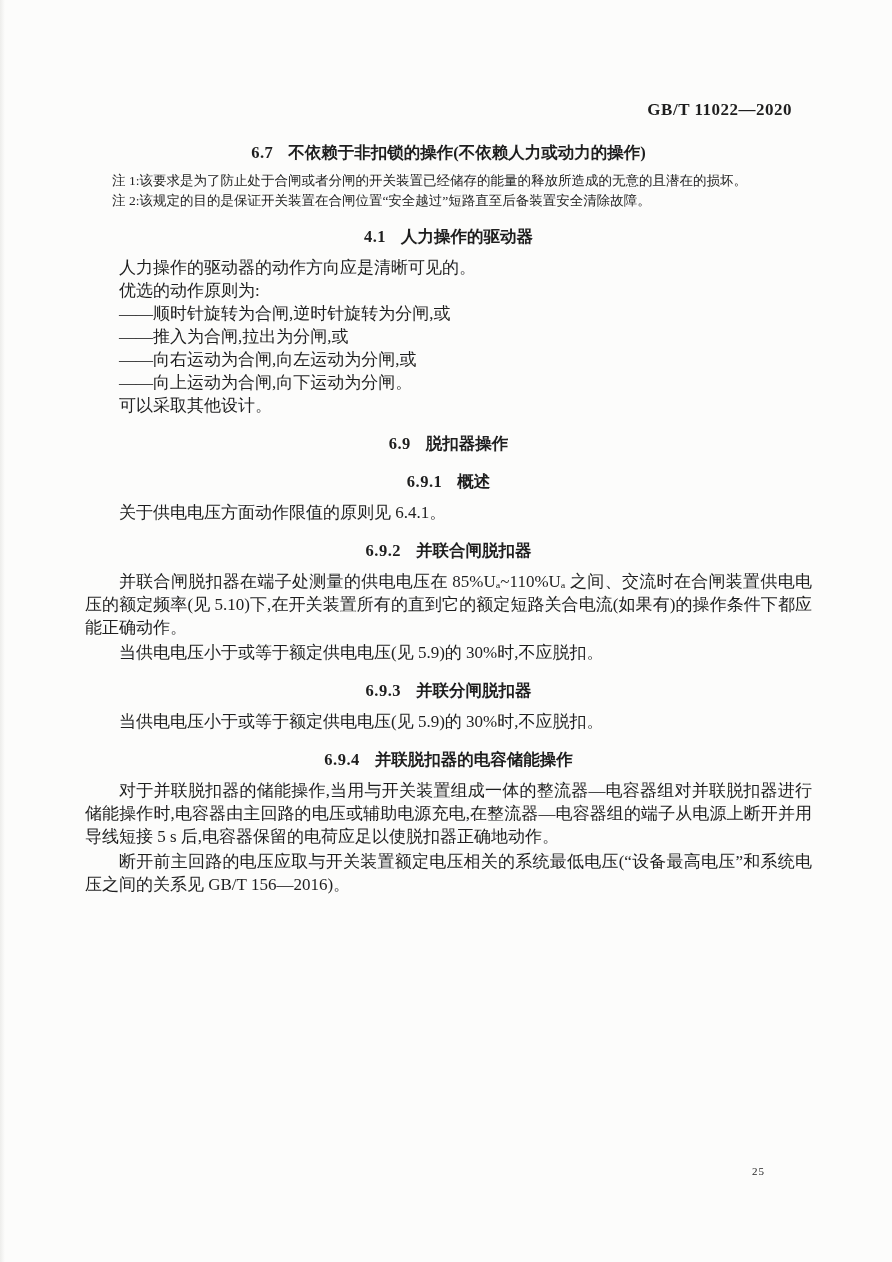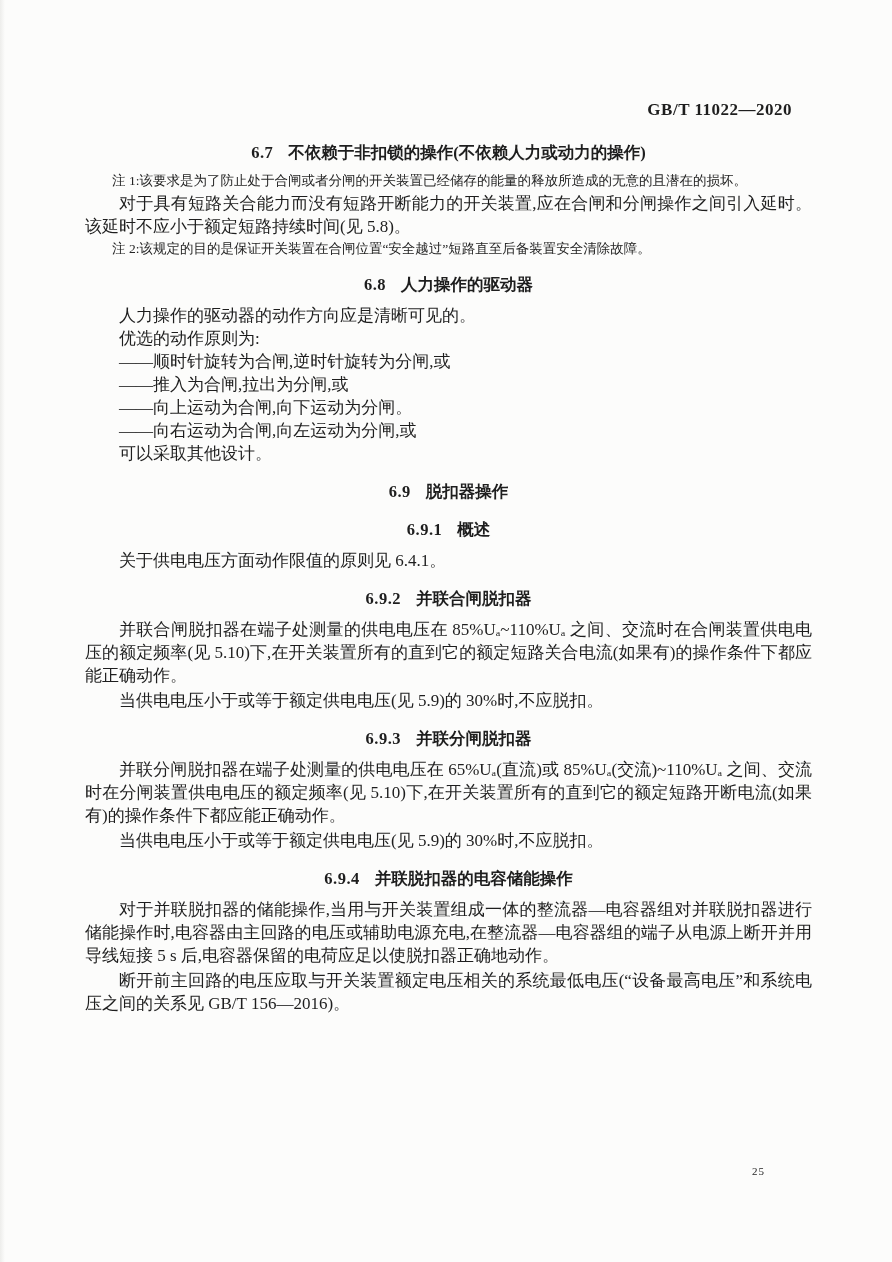--- a/index.html
+++ b/index.html
@@ -81,53 +81,51 @@
   <div class="scan-edge"></div>
 
   <div class="doc-header">GB/T 11022—2020</div>
 
   <div class="content">
 
     <div class="heading">
       <span class="num">6.7</span><span>不依赖于非扣锁的操作(不依赖人力或动力的操作)</span>
     </div>
     <div class="note">注 1:该要求是为了防止处于合闸或者分闸的开关装置已经储存的能量的释放所造成的无意的且潜在的损坏。</div>
-    <div class="para">对于具有短路关合能力而没有短路开断能力的开关装置,应在合闸和分闸操作之间引入延时。该延时不应小于额定短路持续时间(见 5.8)。</div>
     <div class="note">注 2:该规定的目的是保证开关装置在合闸位置“安全越过”短路直至后备装置安全清除故障。</div>
 
     <div class="heading">
-      <span class="num">6.8</span><span>人力操作的驱动器</span>
+      <span class="num">4.1</span><span>人力操作的驱动器</span>
     </div>
     <div class="line">人力操作的驱动器的动作方向应是清晰可见的。</div>
     <div class="line">优选的动作原则为:</div>
     <div class="line">——顺时针旋转为合闸,逆时针旋转为分闸,或</div>
     <div class="line">——推入为合闸,拉出为分闸,或</div>
+    <div class="line">——向右运动为合闸,向左运动为分闸,或</div>
     <div class="line">——向上运动为合闸,向下运动为分闸。</div>
-    <div class="line">——向右运动为合闸,向左运动为分闸,或</div>
     <div class="line">可以采取其他设计。</div>
 
     <div class="heading">
       <span class="num">6.9</span><span>脱扣器操作</span>
     </div>
 
     <div class="heading">
       <span class="num">6.9.1</span><span>概述</span>
     </div>
     <div class="para">关于供电电压方面动作限值的原则见 6.4.1。</div>
 
     <div class="heading">
       <span class="num">6.9.2</span><span>并联合闸脱扣器</span>
     </div>
     <div class="para">并联合闸脱扣器在端子处测量的供电电压在 85%Uₐ~110%Uₐ 之间、交流时在合闸装置供电电压的额定频率(见 5.10)下,在开关装置所有的直到它的额定短路关合电流(如果有)的操作条件下都应能正确动作。</div>
     <div class="para">当供电电压小于或等于额定供电电压(见 5.9)的 30%时,不应脱扣。</div>
 
     <div class="heading">
       <span class="num">6.9.3</span><span>并联分闸脱扣器</span>
     </div>
-    <div class="para">并联分闸脱扣器在端子处测量的供电电压在 65%Uₐ(直流)或 85%Uₐ(交流)~110%Uₐ 之间、交流时在分闸装置供电电压的额定频率(见 5.10)下,在开关装置所有的直到它的额定短路开断电流(如果有)的操作条件下都应能正确动作。</div>
     <div class="para">当供电电压小于或等于额定供电电压(见 5.9)的 30%时,不应脱扣。</div>
 
     <div class="heading">
       <span class="num">6.9.4</span><span>并联脱扣器的电容储能操作</span>
     </div>
     <div class="para">对于并联脱扣器的储能操作,当用与开关装置组成一体的整流器—电容器组对并联脱扣器进行储能操作时,电容器由主回路的电压或辅助电源充电,在整流器—电容器组的端子从电源上断开并用导线短接 5 s 后,电容器保留的电荷应足以使脱扣器正确地动作。</div>
     <div class="para">断开前主回路的电压应取与开关装置额定电压相关的系统最低电压(“设备最高电压”和系统电压之间的关系见 GB/T 156—2016)。</div>
 
   </div>
 

